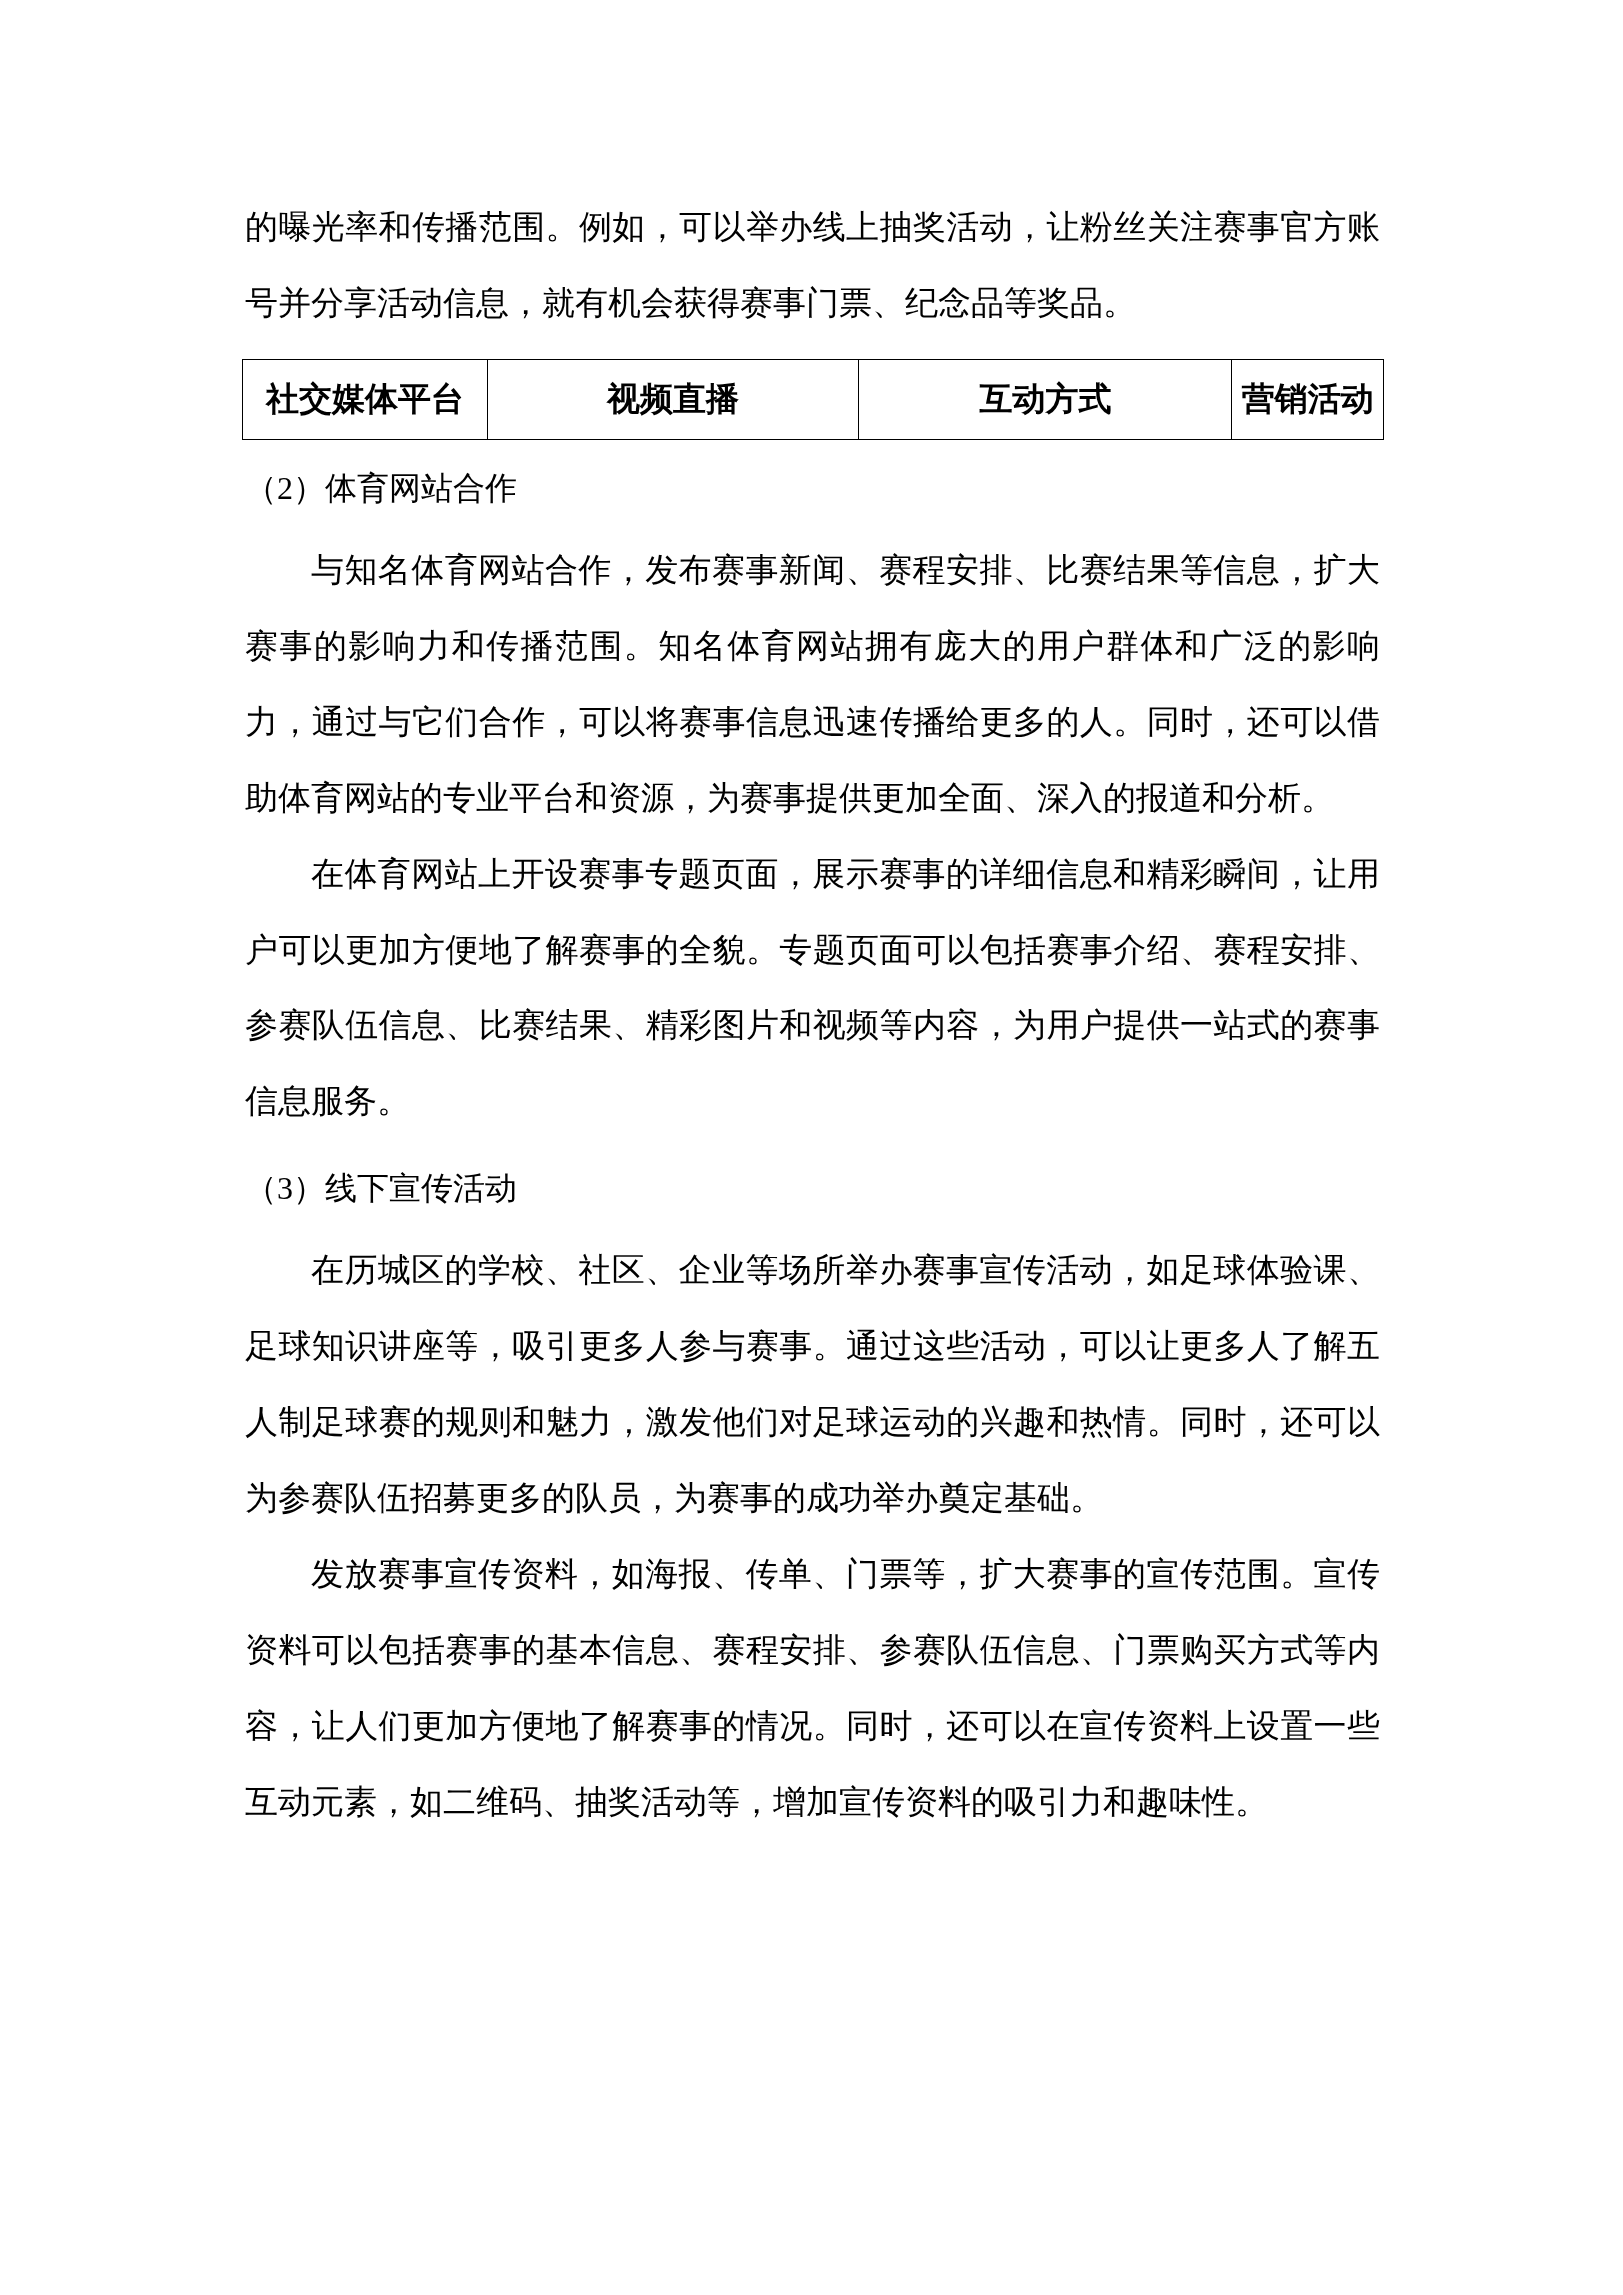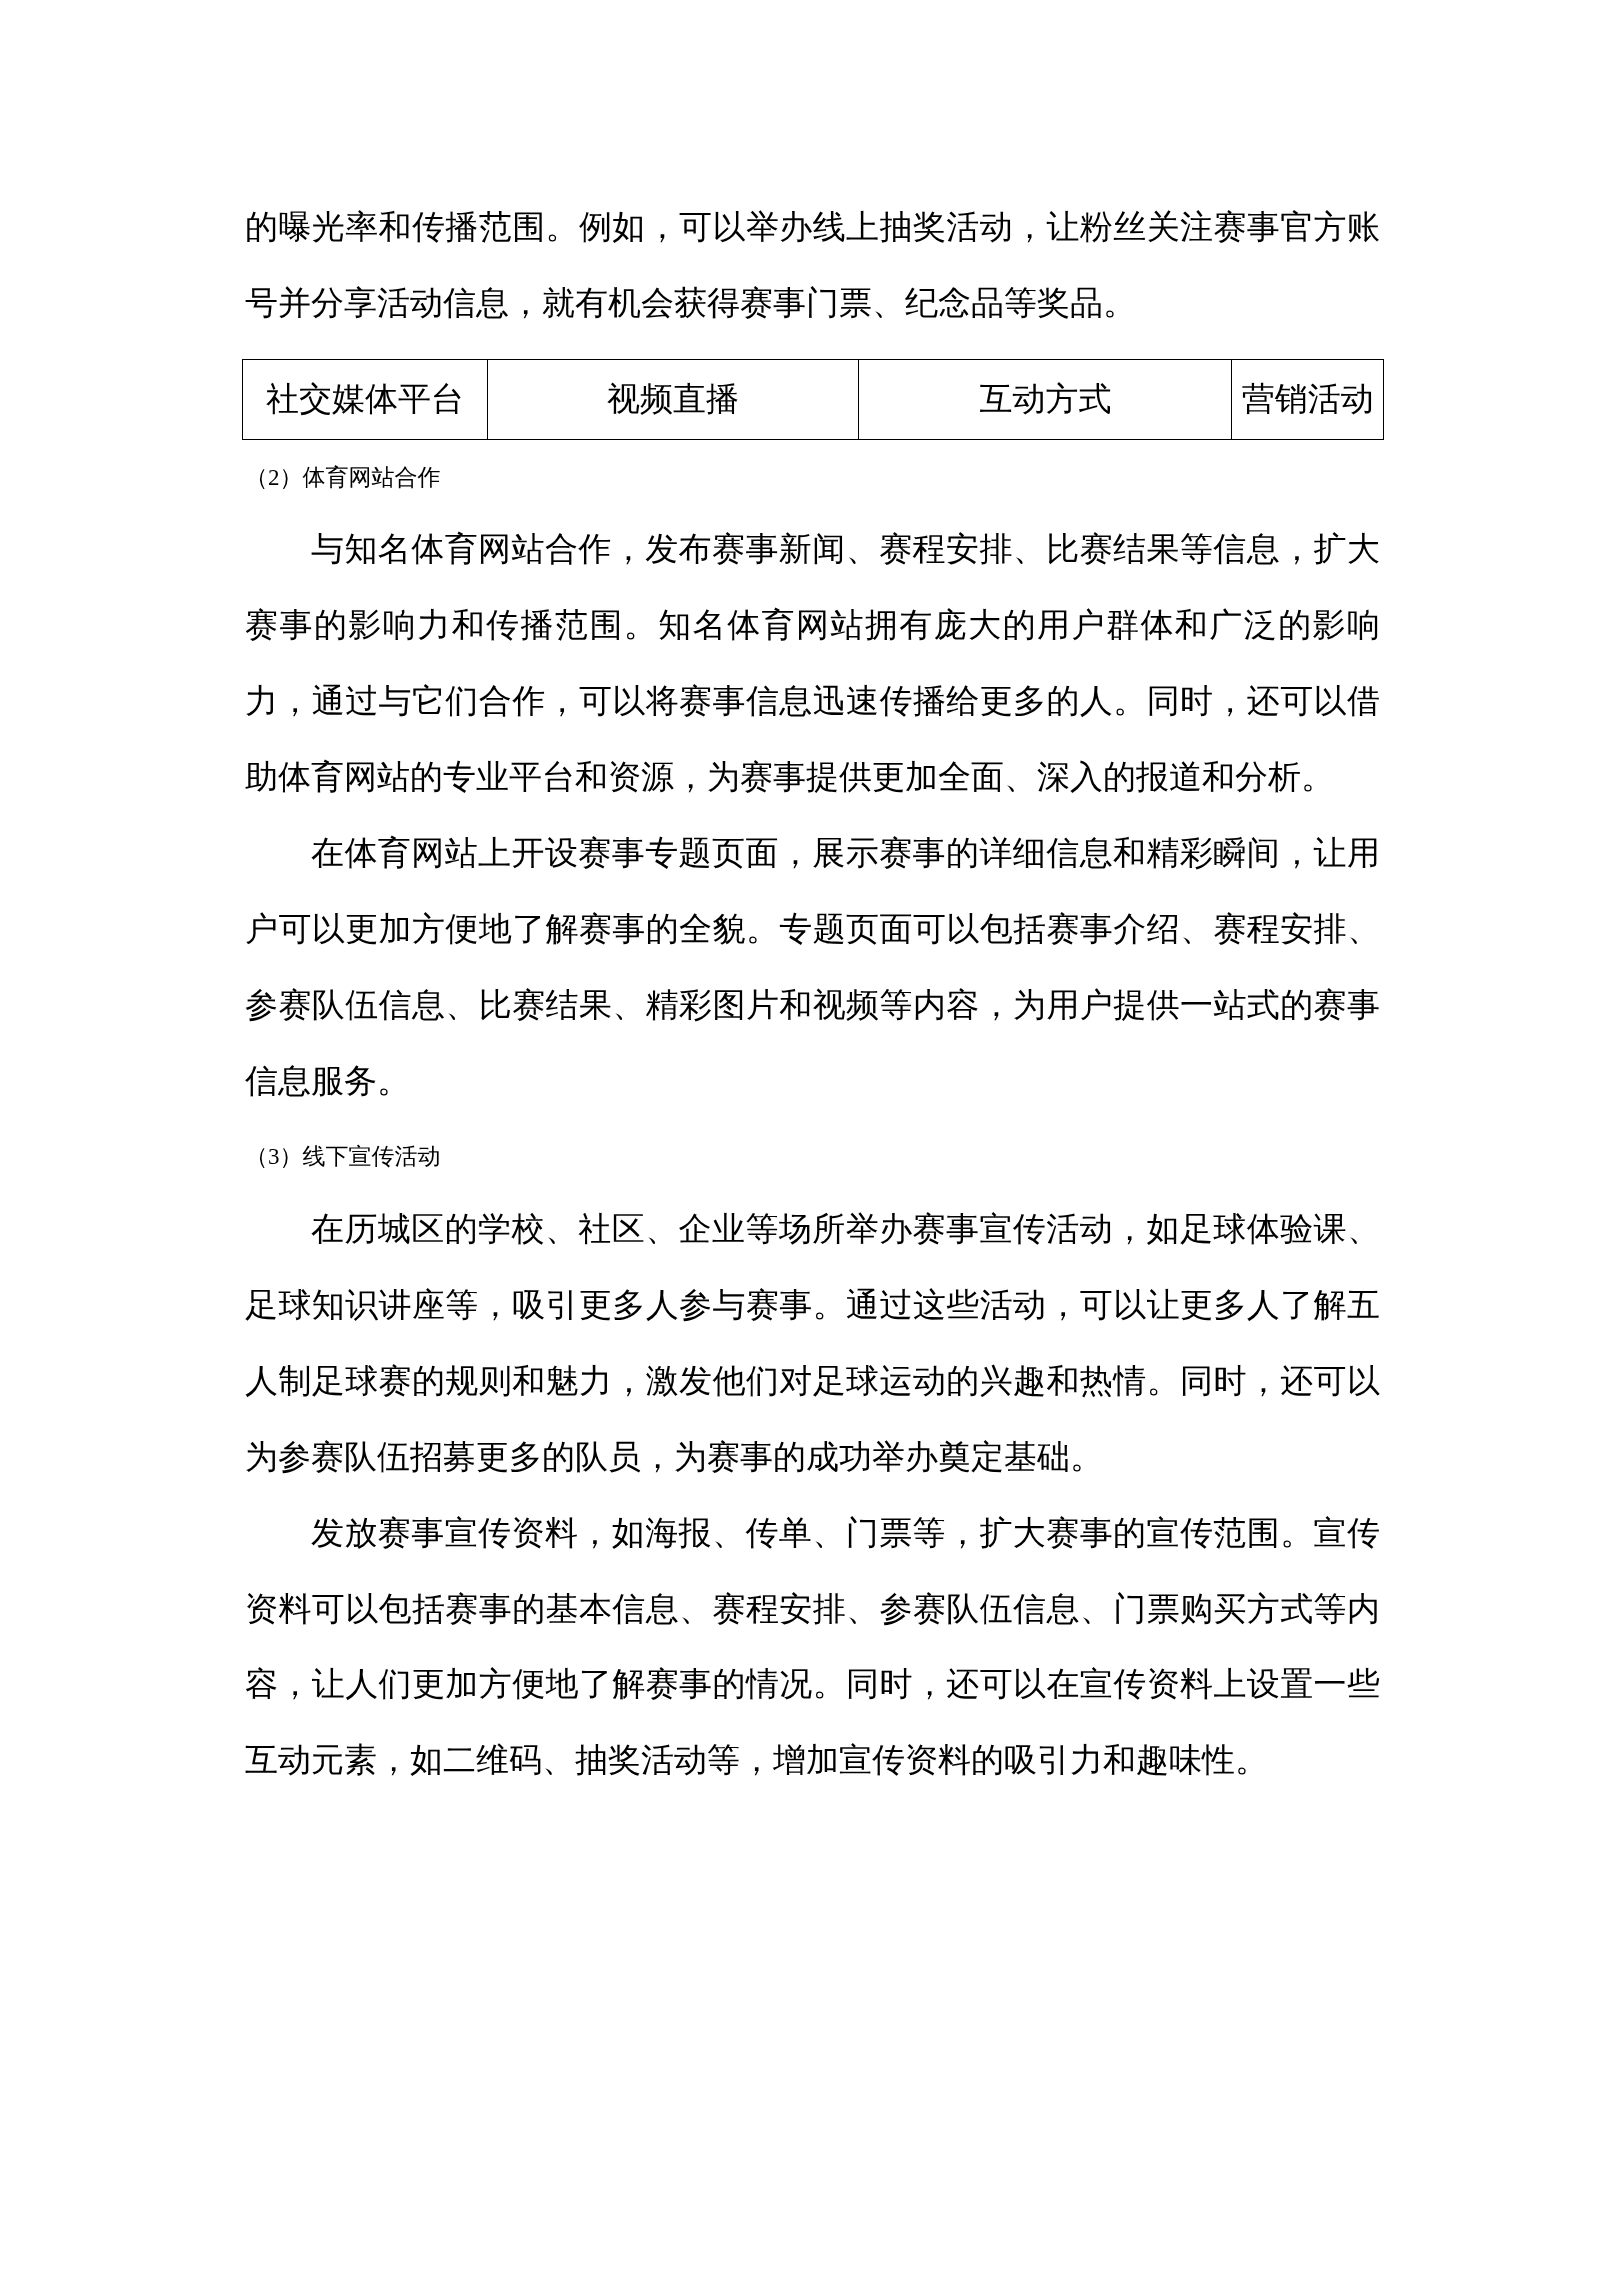--- a/index.html
+++ b/index.html
@@ -23,30 +23,31 @@
     margin: 0;
     text-align: justify;
   }
   p.indent {
     text-indent: 2em;
   }
   .gap {
     margin-top: 9.2px;
   }
   .sec-heading {
-    font-size: 23px;
+    font-size: 32px;
     font-weight: normal;
     margin: 11.8px 0 7.9px 0;
     text-align: left;
   }
   table.promo {
     width: 100.6%;
     border-collapse: collapse;
     table-layout: fixed;
     margin: 17px 0 7px -2.6px;
+    font-weight: bold;
   }
   table.promo td {
     border: 1.3px solid #000000;
     text-align: center;
     vertical-align: middle;
     height: 80px;
     padding: 1.3px 6.5px;
     line-height: 1.5;
     box-sizing: border-box;
     overflow: hidden;

